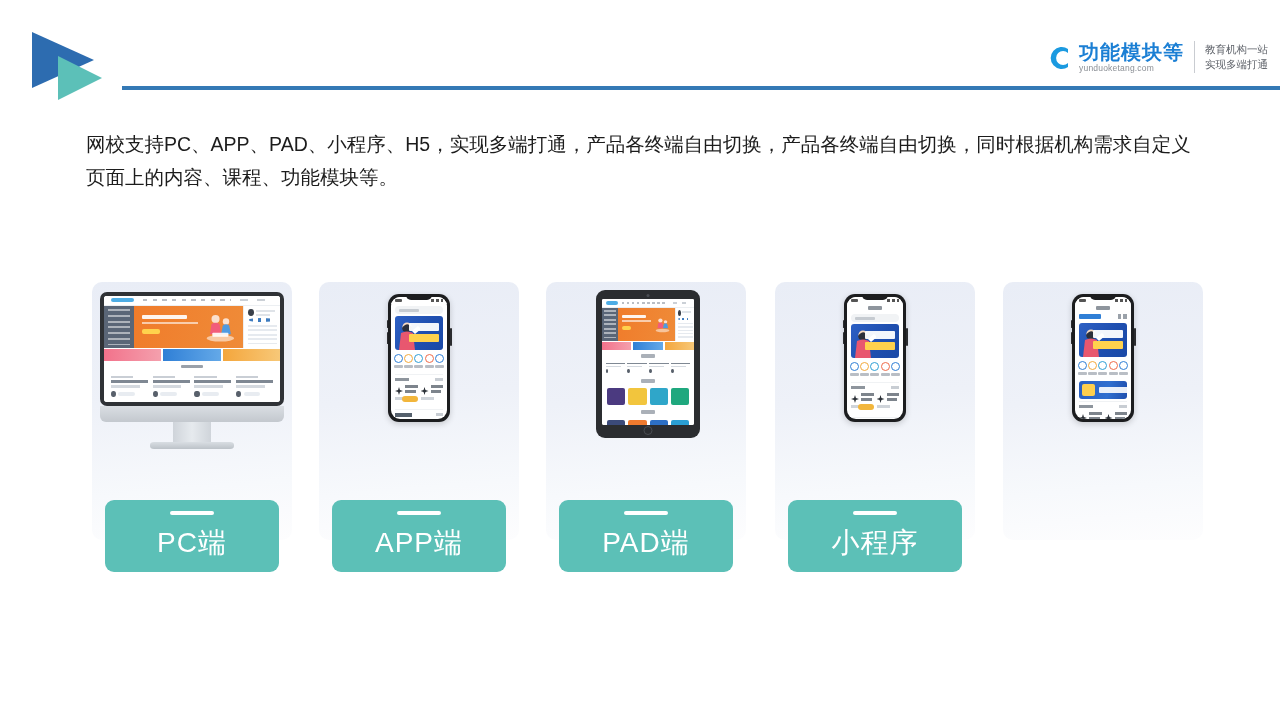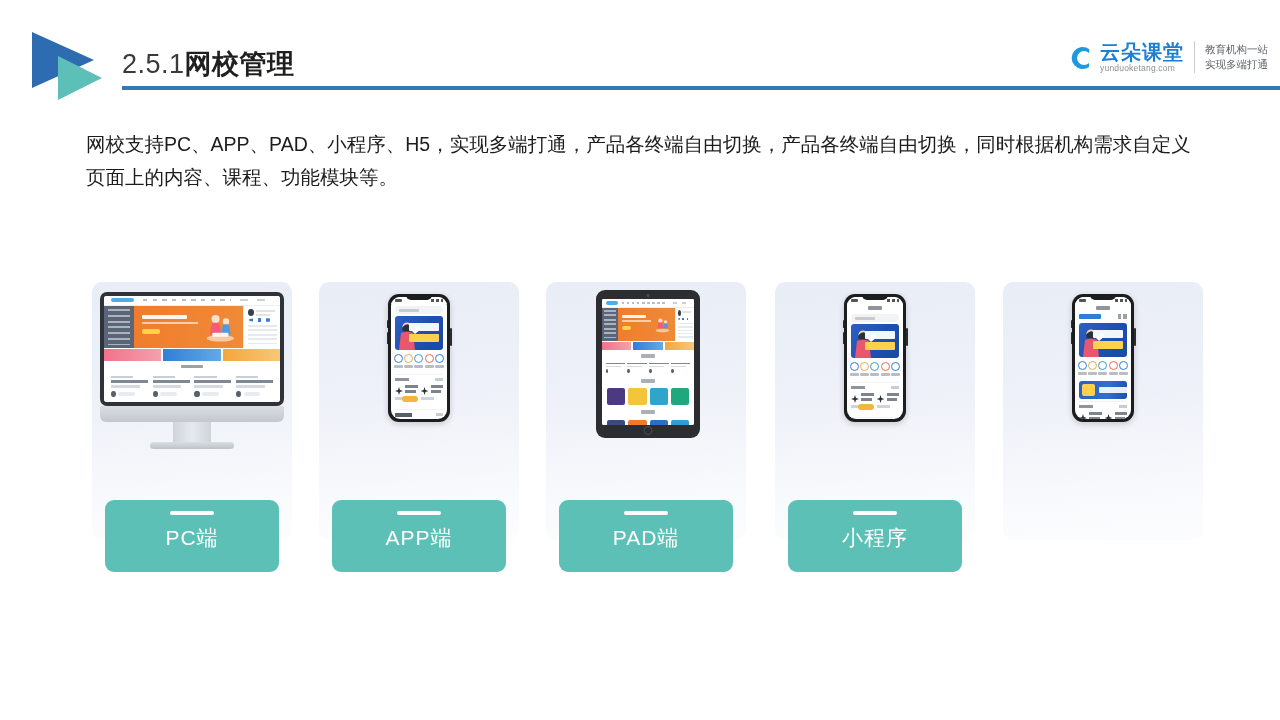--- a/index.html
+++ b/index.html
@@ -68,21 +68,21 @@
   .pill-app { left: 332px; }
   .pill-pad { left: 559px; }
   .pill-mini { left: 788px; }
   .pill-h5 { left: 1016px; }
   .pill-bar {
     position: absolute; left: 50%; top: 11px; transform: translateX(-50%);
     width: 44px; height: 4px; background: #ffffff; border-radius: 2px;
   }
   .pill-label {
     position: absolute; left: 0; top: 24px; width: 100%;
-    text-align: center; font-size: 21px; color: #ffffff; letter-spacing: 1px;
+    text-align: center; font-size: 28px; color: #ffffff; letter-spacing: 1px;
   }
 
   
   .device { position: absolute; }
 
   
   .imac { left: 8px; top: 10px; width: 184px; height: 152px; }
   .imac-bez {
     position: absolute; left: 0; top: 0; width: 184px; height: 114px;
     background: #2f3236; border-radius: 7px; padding: 4px;
@@ -241,33 +241,30 @@
 
   <div class="header">
 
     <div class="logo-mark">
       <svg width="78" height="72" viewBox="0 0 78 72">
         <polygon points="4,2 4,58 66,30" fill="#2d6cb0"></polygon>
         <polygon points="30,26 30,70 74,48" fill="#5cc0b8"></polygon>
       </svg>
     </div>
 
-    <div class="title-text">
-      <span class="num">2.5.1</span><span class="zh">网校管理</span>
-    </div>
     <div class="title-rule"></div>
 
     <div class="brand">
       <div class="brand-cloud">
         <svg width="34" height="34" viewBox="0 0 34 34">
           <path d="M25 9 A11 11 0 1 0 25 27 L25 23 A7 7 0 1 1 25 13 Z" fill="#1b9ae0"></path>
         </svg>
       </div>
       <div class="brand-words">
-        <div class="brand-cn">云朵课堂</div>
+        <div class="brand-cn">功能模块等</div>
         <div class="brand-en">yunduoketang.com</div>
       </div>
       <div class="brand-div"></div>
       <div>
         <div class="brand-tag">教育机构一站</div>
         <div class="brand-tag">实现多端打通</div>
       </div>
     </div>
   </div>
 

